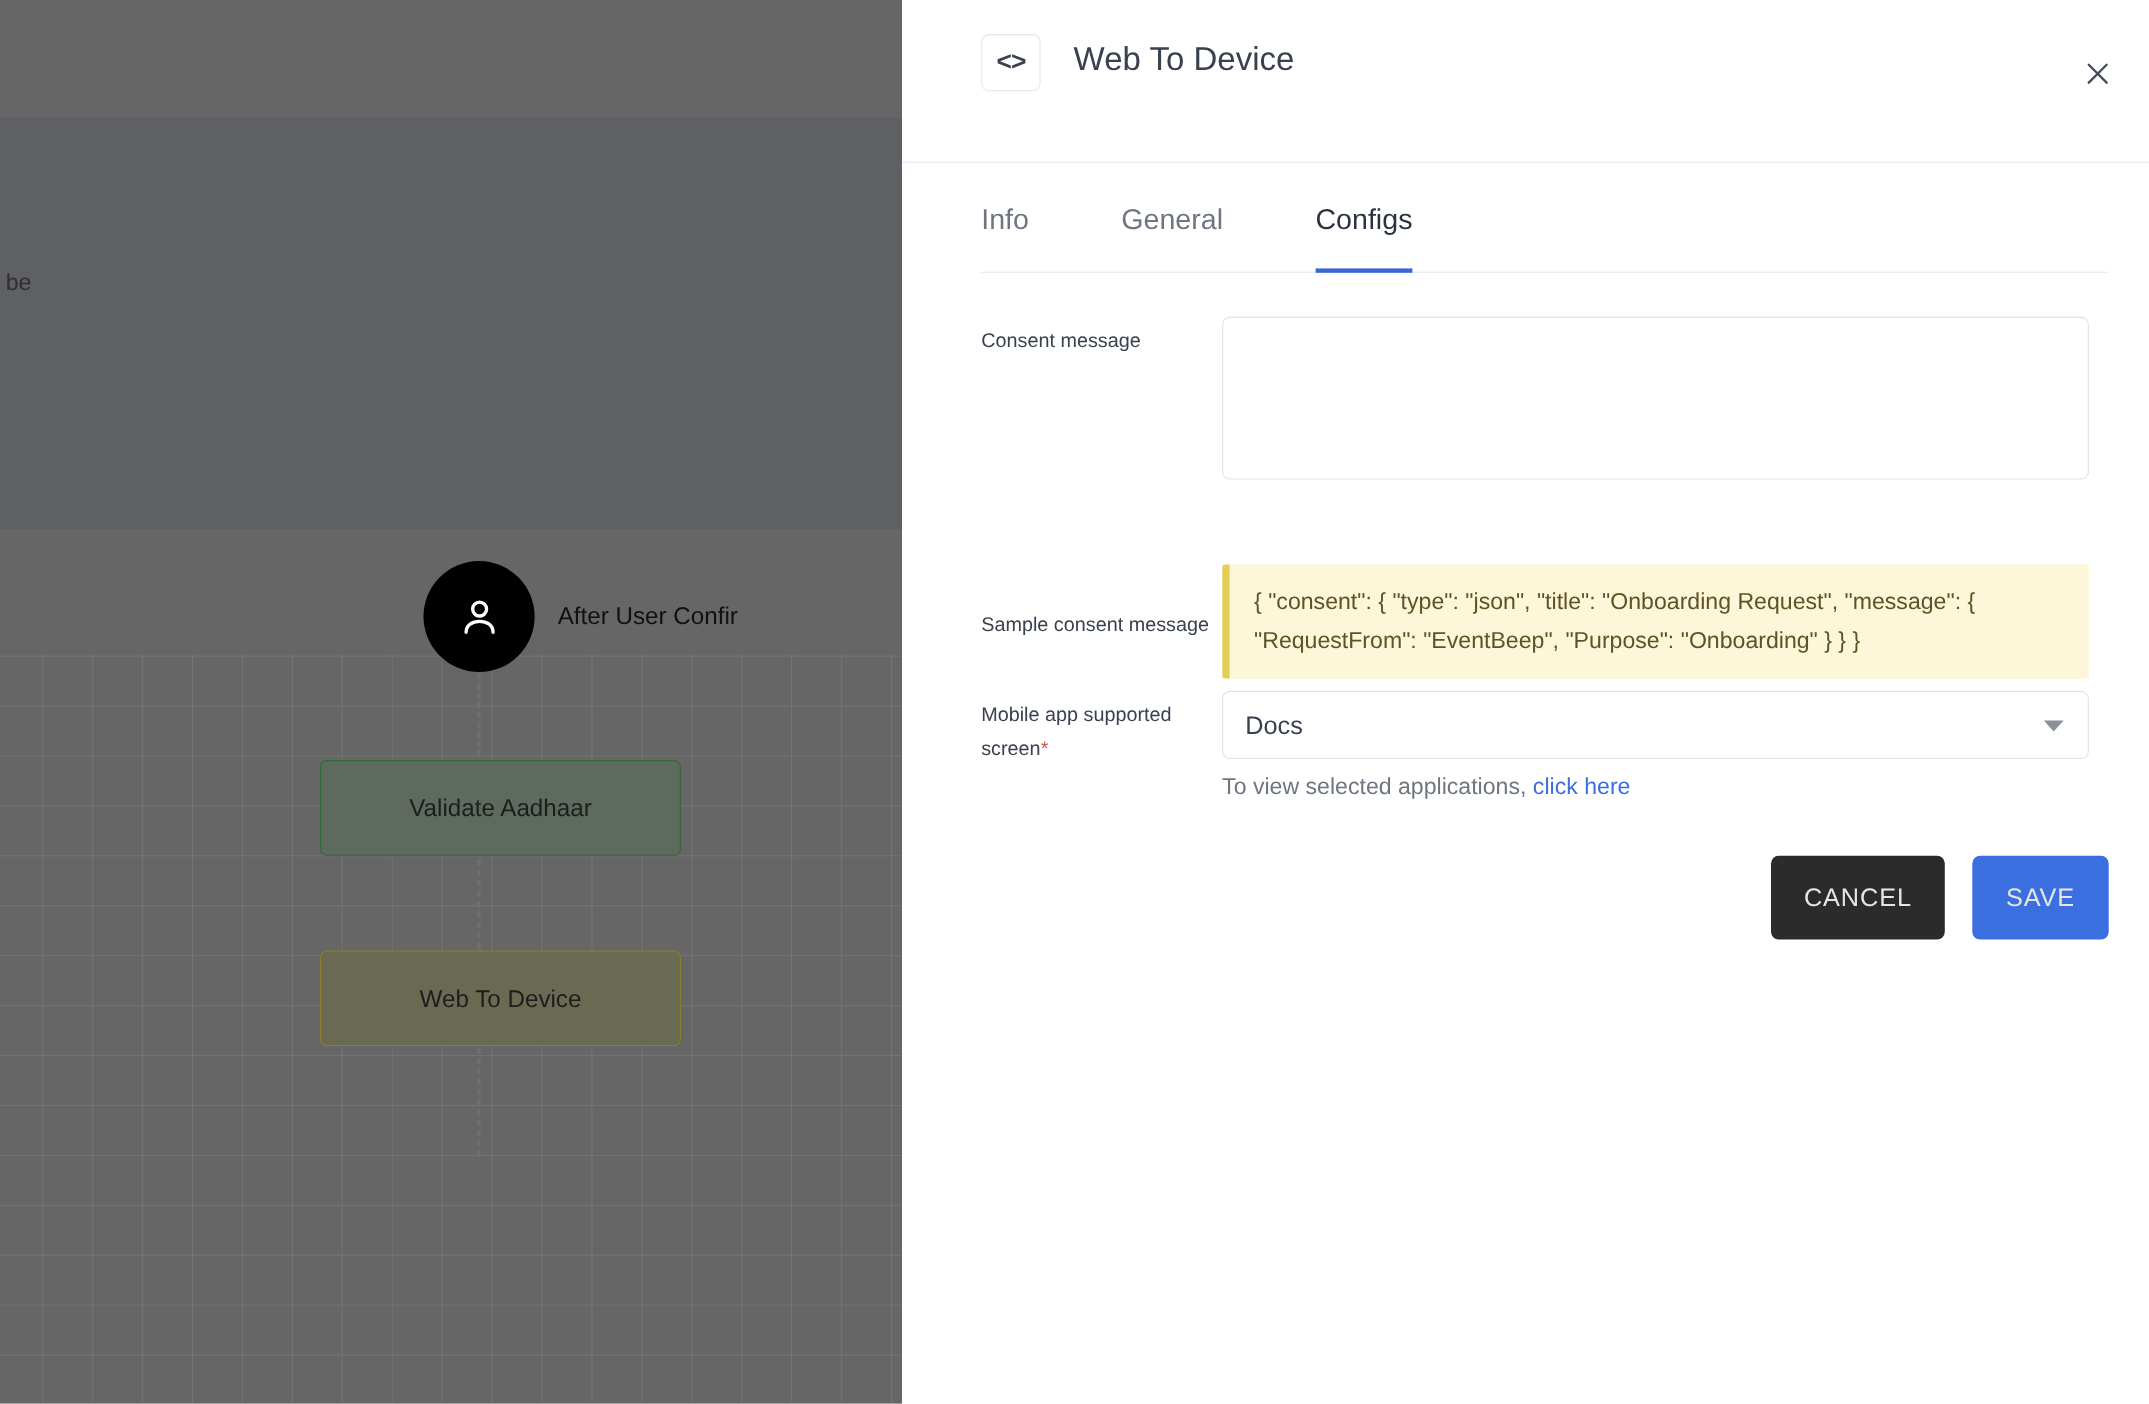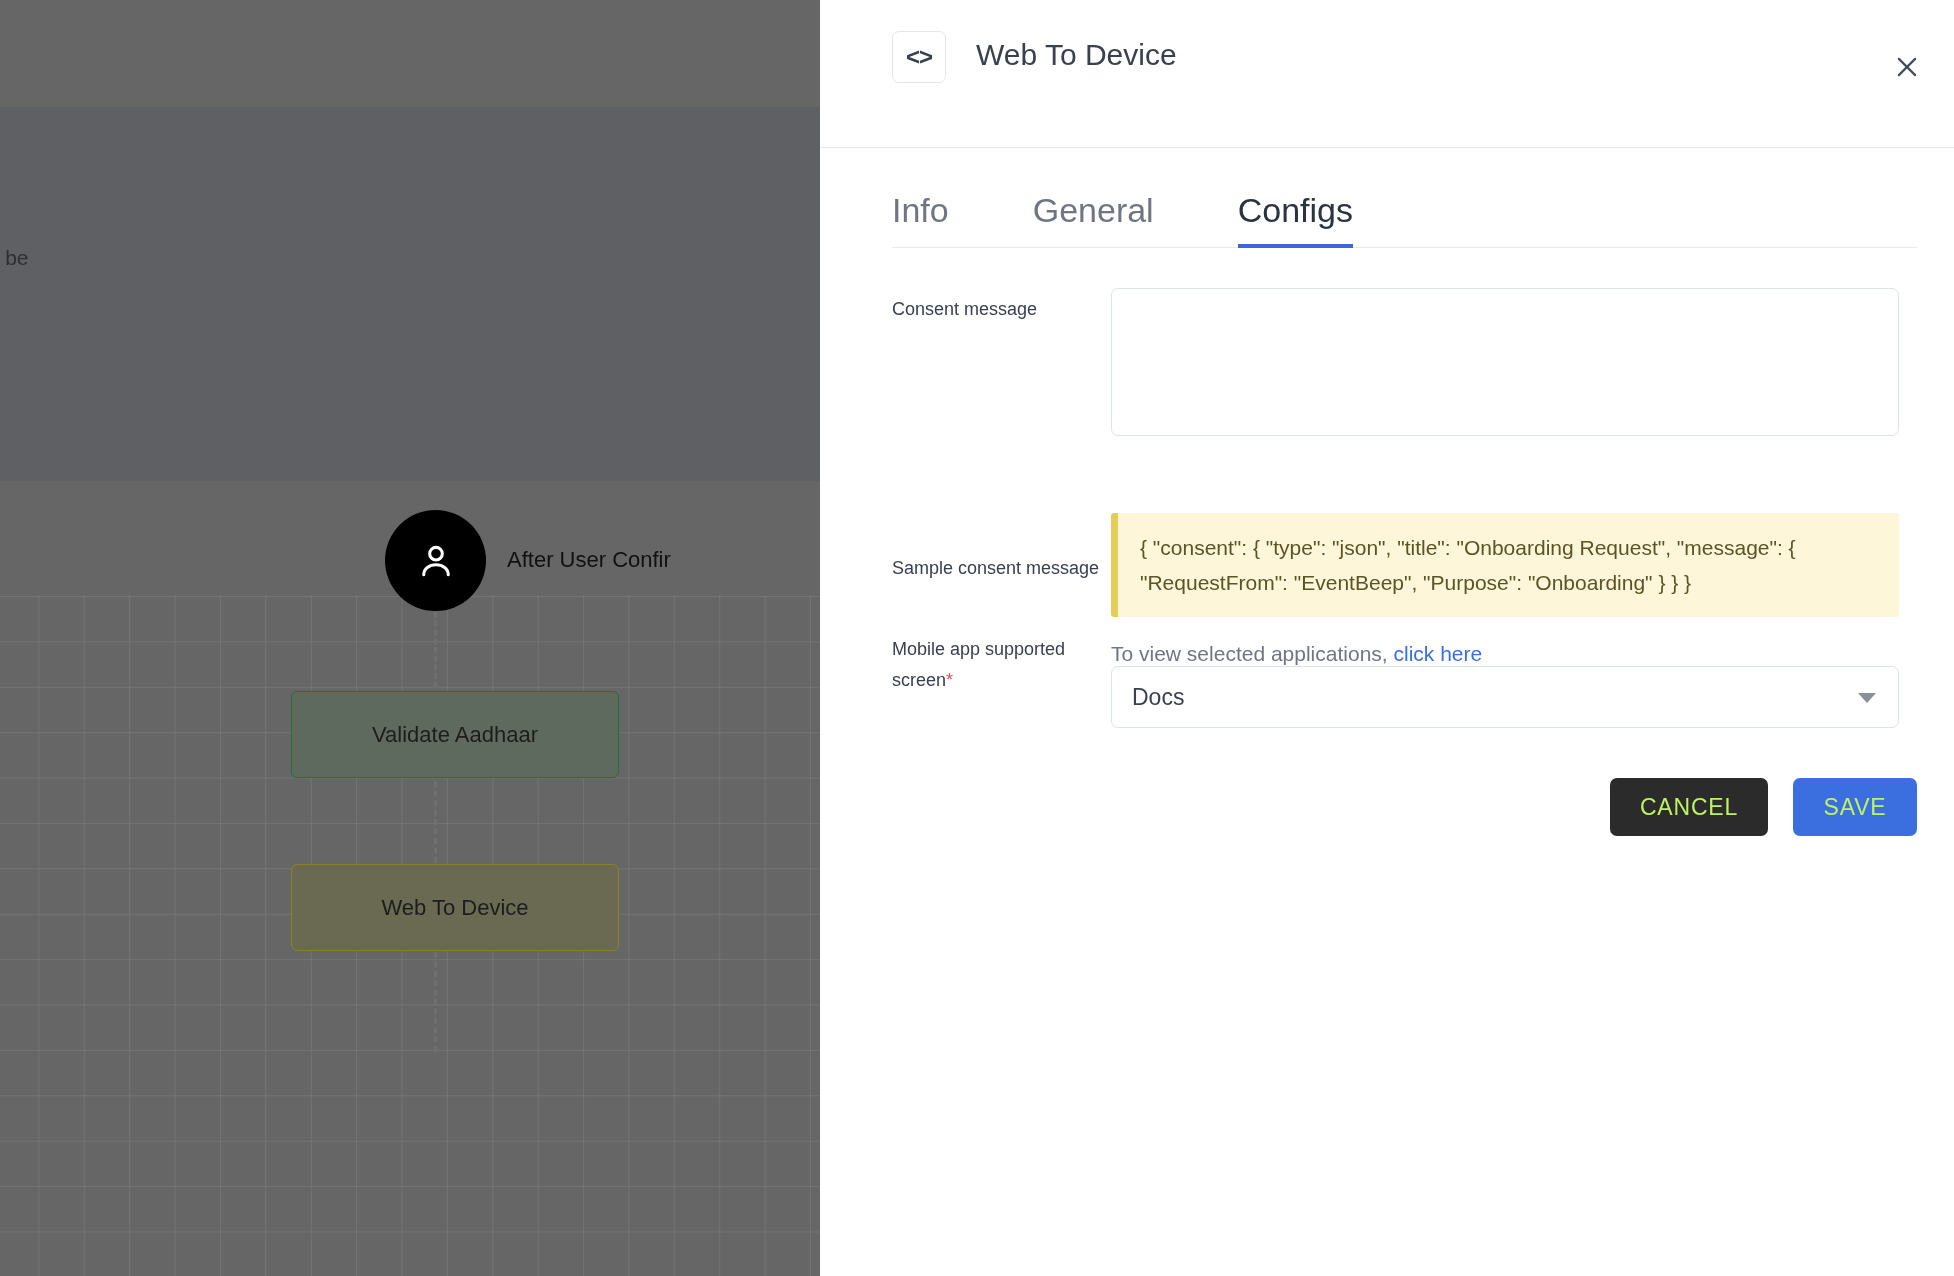--- a/index.html
+++ b/index.html
@@ -152,23 +152,23 @@
   #tabs {
     position: absolute;
     left: 72px; top: 172px;
     width: 1025px;
     border-bottom: 1px solid #e8eaee;
     display: flex;
     align-items: flex-end;
     height: 76px;
   }
   .tab {
-    font-size: 34px;
+    font-size: 26px;
     color: #6f7682;
-    padding: 0 0 14px 0;
+    padding: 0 0 29px 0;
     margin-right: 84px;
     cursor: pointer;
     border-bottom: 4px solid transparent;
     margin-bottom: -1px;
   }
   .tab.active {
     color: #2c3340;
     border-bottom-color: #3b68d8;
   }
   .tab:last-child { margin-right: 0; }
@@ -265,25 +265,25 @@
     position: absolute;
     left: 72px; top: 778px;
     width: 1025px;
     display: flex;
     justify-content: flex-end;
     gap: 25px;
   }
   .action-btn {
     border: none;
     border-radius: 7px;
-    height: 58px;
+    height: 76px;
     font-family: "Liberation Sans", sans-serif;
     font-size: 23px;
     letter-spacing: 0.8px;
-    color: #bef264;
+    color: #e5e5e5;
     cursor: pointer;
   }
   #cancel-button { background: #2b2b2b; width: 158px; }
   #save-button  { background: #3b6fe0; width: 124px; }
 </style>
 </head>
 <body>
 
 <div id="canvas">
   <div id="canvas-grid"></div>
@@ -348,27 +348,27 @@
     <div class="field-control">
       <div id="sample-box">{ "consent": { "type": "json", "title": "Onboarding Request", "message": { "RequestFrom": "EventBeep", "Purpose": "Onboarding" } } }</div>
     </div>
   </div>
 
   <div class="form-row" id="row-client">
     <div class="field-label">
       <span>Mobile app supported screen</span><span class="req-star">*</span>
     </div>
     <div class="field-control">
-      <div id="client-help">
-        <span>To view selected applications, </span><a href="#">click here</a>
-      </div>
       <div id="client-select">
         <span>Docs</span>
         <span id="select-arrow"></span>
       </div>
+      <div id="client-help">
+        <span>To view selected applications, </span><a href="#">click here</a>
+      </div>
     </div>
   </div>
 
   <div id="panel-actions">
     <button class="action-btn" id="cancel-button">CANCEL</button>
     <button class="action-btn" id="save-button">SAVE</button>
   </div>
 
 </div>
 

